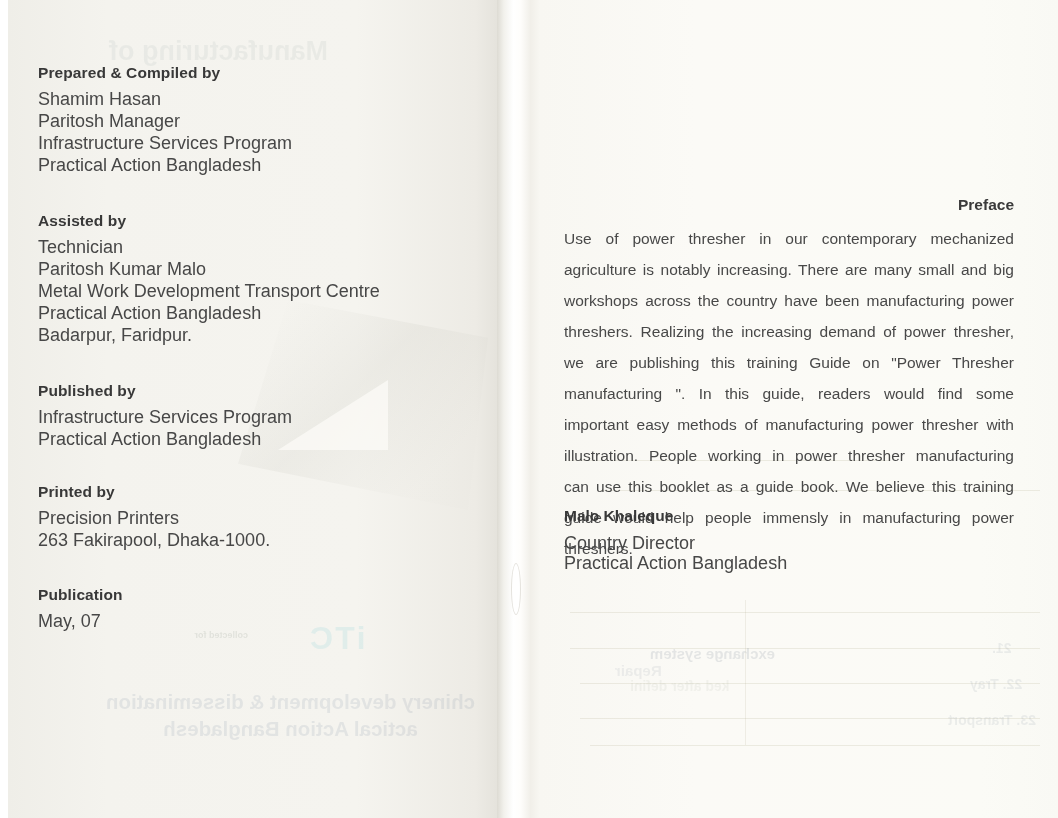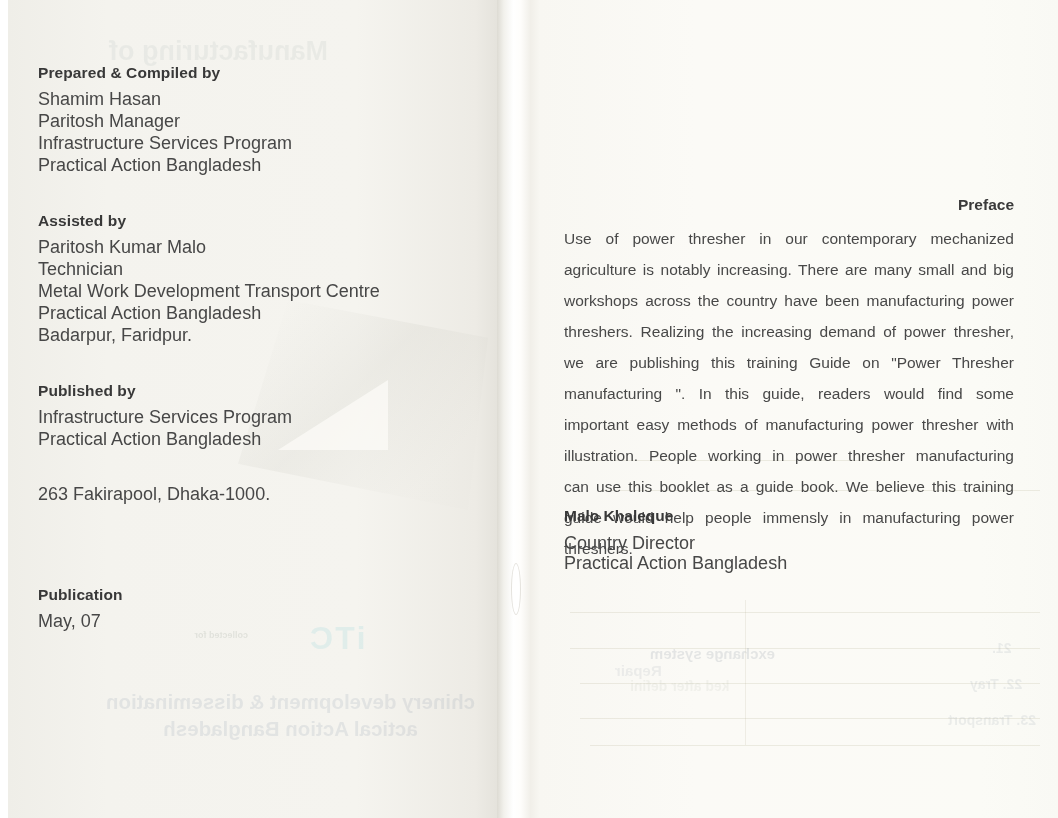--- a/index.html
+++ b/index.html
@@ -109,34 +109,36 @@
     <section class="block" style="top:64px">
       <h3>Prepared &amp; Compiled by</h3>
       <p>Shamim Hasan</p>
       <p>Paritosh Manager</p>
       <p>Infrastructure Services Program</p>
       <p>Practical Action Bangladesh</p>
     </section>
 
     <section class="block" style="top:212px">
       <h3>Assisted by</h3>
+      <p>Technician</p>
       <p>Paritosh Kumar Malo</p>
-      <p>Technician</p>
       <p>Metal Work Development Transport Centre</p>
       <p>Practical Action Bangladesh</p>
       <p>Badarpur, Faridpur.</p>
     </section>
 
     <section class="block" style="top:382px">
       <h3>Published by</h3>
       <p>Infrastructure Services Program</p>
       <p>Practical Action Bangladesh</p>
     </section>
 
     <section class="block" style="top:483px">
+      <h3>Printed by</h3>
+      <p>Precision Printers</p>
       <p>263 Fakirapool, Dhaka-1000.</p>
     </section>
 
     <section class="block" style="top:586px">
       <h3>Publication</h3>
       <p>May, 07</p>
     </section>
 
   </div>
 

